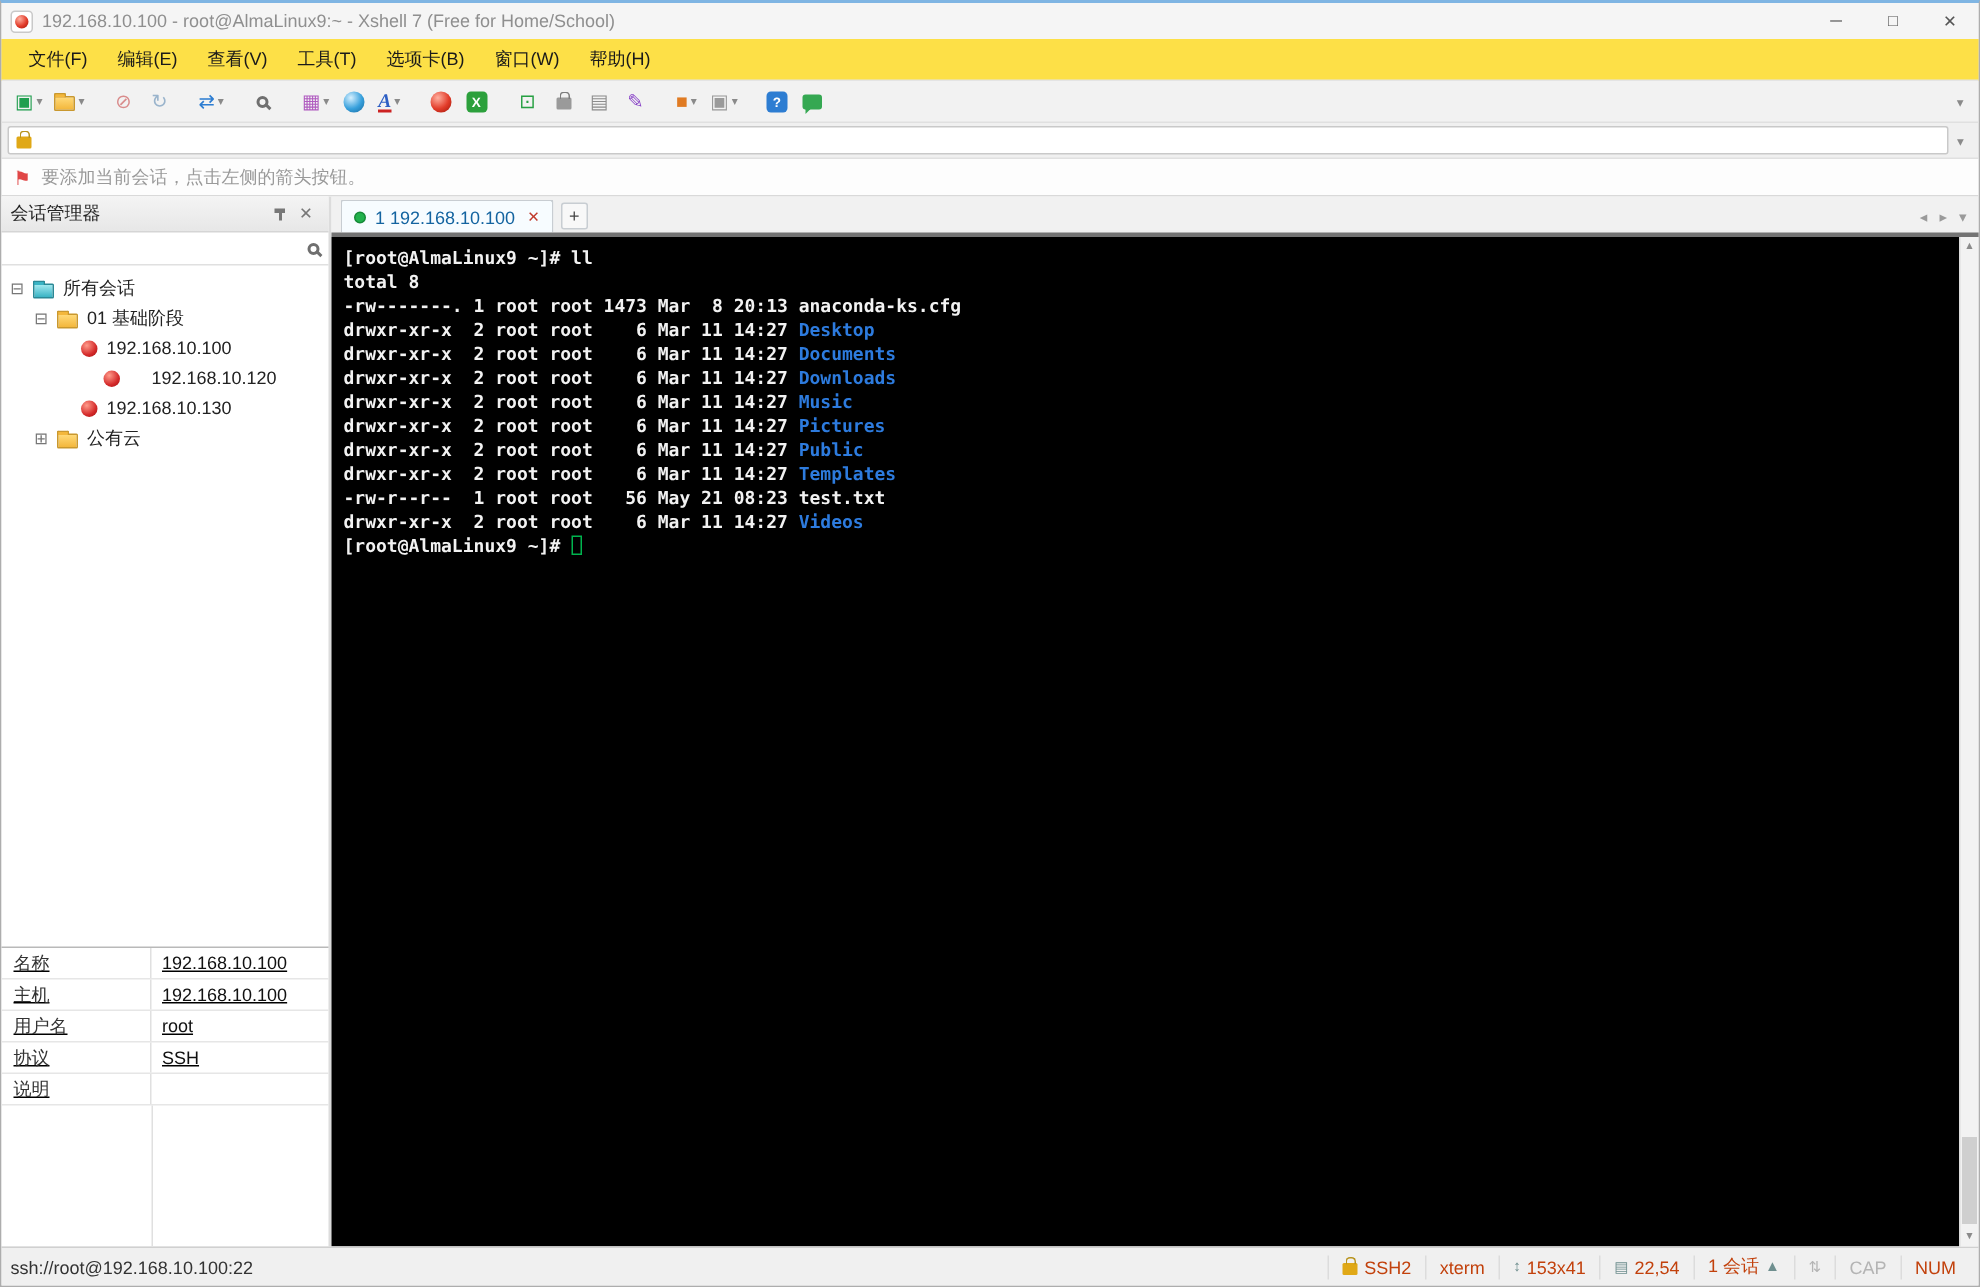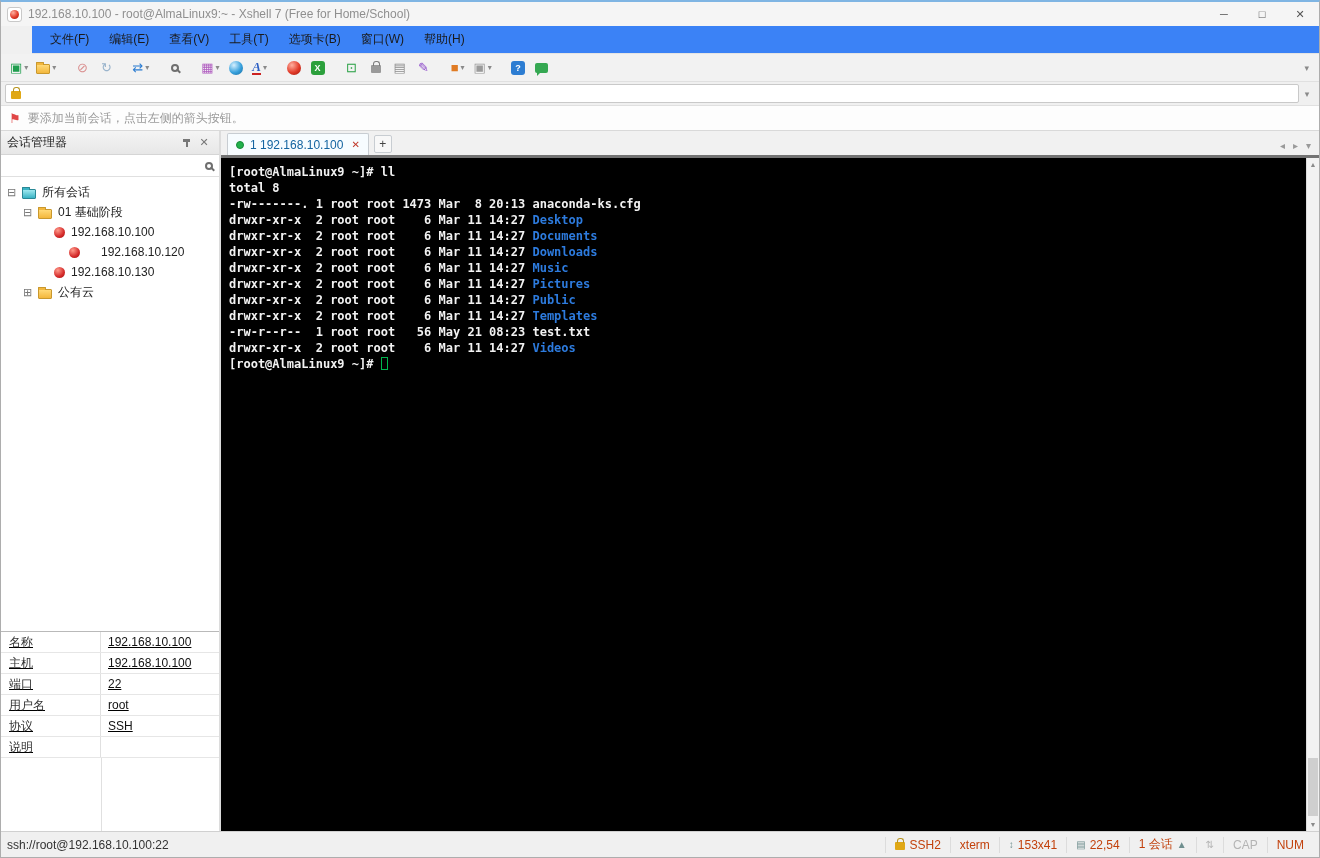--- a/index.html
+++ b/index.html
@@ -12,22 +12,22 @@
   .app-icon { width:15px; height:15px; border-radius:3px; background:#fff; border:1px solid #c9c9c9;
               display:inline-flex; align-items:center; justify-content:center; margin-right:6px; }
   .app-icon i { width:9px; height:9px; border-radius:50%; display:block;
                 background:radial-gradient(circle at 35% 30%, #ffb0a0, #e23c2a 55%, #9c1408); }
   .title { font-size:12px; color:#8f8f8f; flex:1; white-space:nowrap; overflow:hidden; }
   .win-controls { display:flex; height:100%; }
   .win-btn { width:38px; height:100%; display:flex; align-items:center; justify-content:center;
              font-size:11px; color:#555; }
 
   
-  .menubar { height:28px; display:flex; align-items:center; background:#3b82f6; padding-left:8px;
-             border-bottom:1px solid #e4e4e4; flex:0 0 auto;margin-left:31px; }
+  .menubar { height:28px; display:flex; align-items:center; background:#fde047; padding-left:8px;
+             border-bottom:1px solid #e4e4e4; flex:0 0 auto; }
   .menu-item { padding:4px 10px; font-size:12px; color:#1a1a1a; }
 
   
   .toolbar { height:28px; display:flex; align-items:center; background:#f2f2f2; padding:0 6px;
              border-bottom:1px solid #e0e0e0; flex:0 0 auto; }
   .tb-btn { height:22px; min-width:22px; padding:0 3px; display:inline-flex; align-items:center;
             justify-content:center; gap:2px; margin-right:2px; border-radius:2px; }
   .tb-btn.gap { margin-left:10px; }
   .ic-glyph { font-size:13px; line-height:1; }
   .dd { font-size:8px; color:#8a8a8a; }
@@ -295,24 +295,20 @@
       <div class="props">
           <div class="prop-row">
             <span class="prop-label">名称</span>
             <span class="prop-value">192.168.10.100</span>
           </div>
           <div class="prop-row">
             <span class="prop-label">主机</span>
             <span class="prop-value">192.168.10.100</span>
           </div>
           <div class="prop-row">
-            <span class="prop-label">端口</span>
-            <span class="prop-value">22</span>
-          </div>
-          <div class="prop-row">
             <span class="prop-label">用户名</span>
             <span class="prop-value">root</span>
           </div>
           <div class="prop-row">
             <span class="prop-label">协议</span>
             <span class="prop-value">SSH</span>
           </div>
           <div class="prop-row">
             <span class="prop-label">说明</span>
             <span class="prop-value"></span>

